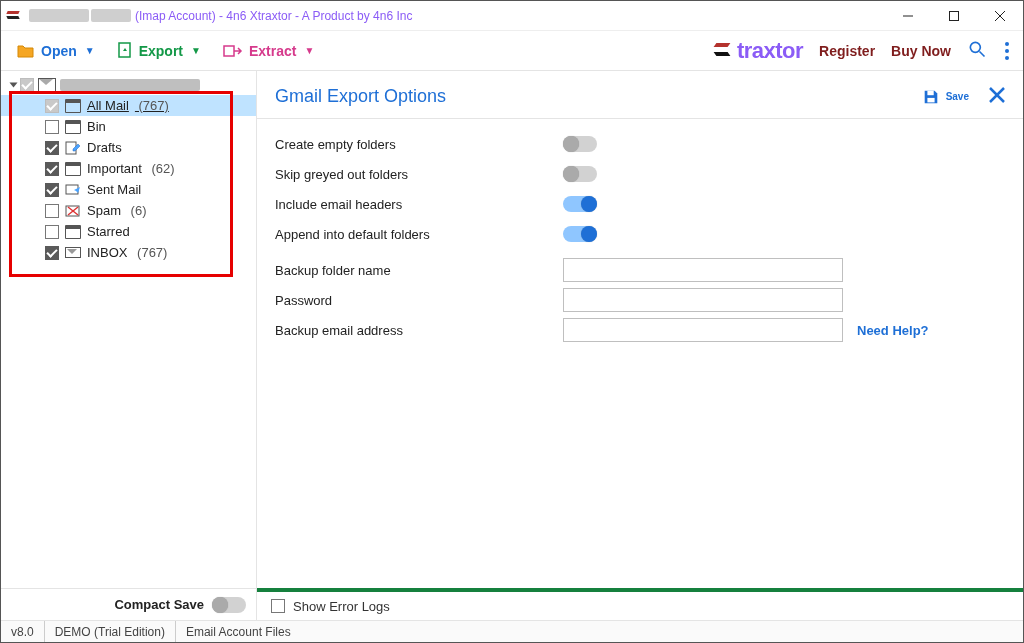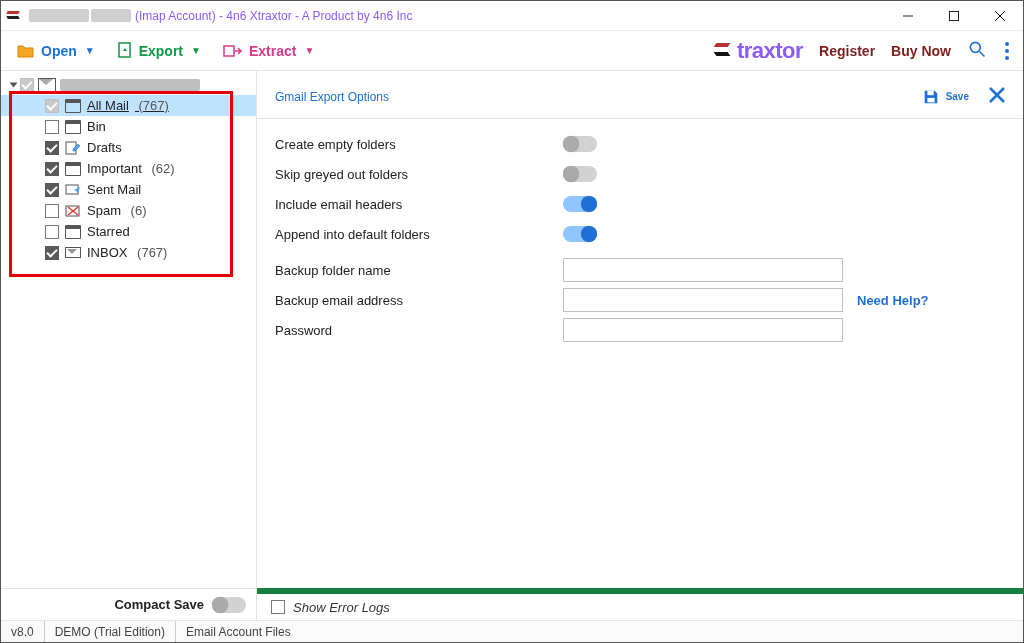--- a/index.html
+++ b/index.html
@@ -48,34 +48,34 @@
   .ficon { width:16px; height:14px; display:inline-block; }
   .ficon.folder { border:1.5px solid #555; border-top-width:4px; border-radius:1px; position:relative; }
   .ficon.mail { position:relative; border:1.5px solid #555; height:11px; }
   .ficon.mail::after { content:''; position:absolute; left:1px; top:1px; width:0; height:0; border-left:5.5px solid transparent; border-right:5.5px solid transparent; border-top:5px solid #555; opacity:.6; }
   .ficon.draft svg, .ficon.sent svg, .ficon.spam svg { width:16px; height:14px; }
   .highlight-box { position:absolute; left:8px; top:20px; width:224px; height:186px; border:3px solid #e60000; pointer-events:none; }
   .compact-bar { height:32px; border-top:1px solid #e4e4e4; display:flex; align-items:center; justify-content:flex-end; gap:8px; padding:0 10px; font-size:13px; font-weight:600; color:#222; }
   
   .panel { flex:1; display:flex; flex-direction:column; }
   .panel-head { display:flex; align-items:center; padding:14px 16px 10px 18px; border-bottom:1px solid #e4e4e4; }
-  .panel-title { font-size:12px; color:#1e6fd6; font-weight:400; }
+  .panel-title { font-size:18px; color:#1e6fd6; font-weight:400; }
   .panel-actions { margin-left:auto; display:flex; align-items:center; gap:18px; }
   .save-btn { display:flex; align-items:center; gap:6px; color:#1e6fd6; font-weight:600; font-size:10px; cursor:pointer; }
   .close-x svg { width:20px; height:20px; stroke:#1e6fd6; stroke-width:2.5; }
   .form { padding:10px 18px; }
   .form-row { display:flex; align-items:center; min-height:30px; padding:2px 0; }
   .form-row .lbl { width:288px; font-size:13px; color:#222; }
   .toggle { width:34px; height:16px; border-radius:10px; background:#d2d2d2; position:relative; cursor:pointer; }
   .toggle .knob { width:16px; height:16px; border-radius:50%; background:#aaa; position:absolute; top:0; left:0; box-shadow:0 0 1px rgba(0,0,0,.3); }
   .toggle.on { background:#8fc6ff; }
   .toggle.on .knob { left:18px; background:#1e6fd6; }
   .txt-input { width:280px; height:24px; border:1px solid #bfbfbf; padding:2px 6px; font-size:13px; }
   .help-link { margin-left:14px; color:#1e6fd6; font-weight:600; font-size:13px; cursor:pointer; }
-  .panel-foot { margin-top:auto; height:32px; border-top:6px solid #15803d; display:flex; align-items:center; padding:0 14px; gap:8px;font-style:italic; }
+  .panel-foot { margin-top:auto; height:32px; border-top:4px solid #15803d; display:flex; align-items:center; padding:0 14px; gap:8px; }
   
   .status { height:22px; border-top:1px solid #e4e4e4; display:flex; align-items:center; font-size:12px; color:#444; background:#fafafa; }
   .status .cell { padding:0 10px; border-right:1px solid #ccc; height:100%; display:flex; align-items:center; }
   .folder-count { color:#555; }
   .env-icon { width:18px; height:14px; border:1.5px solid #555; position:relative; }
   .env-icon::after { content:''; position:absolute; left:0; top:0; width:0; height:0; border-left:7.5px solid transparent; border-right:7.5px solid transparent; border-top:6px solid #555; opacity:.5; }
   .root-blur { height:12px; background:#bfbfbf; width:140px; border-radius:2px; }
 </style>
 </head>
 <body>
@@ -273,27 +273,27 @@
           <span class="lbl">Append into default folders</span>
           <span class="toggle on">
               <span class="knob"></span>
             </span>
         </div>
         <div class="form-row" style="margin-top:6px;">
           <span class="lbl">Backup folder name</span>
           <input class="txt-input" style="">
         </div>
         <div class="form-row">
+          <span class="lbl">Password</span>
+          <input class="txt-input" type="password" style="">
+        </div>
+        <div class="form-row">
           <span class="lbl">Backup email address</span>
           <input class="txt-input" style="">
           <span class="help-link">Need Help?</span>
-        </div>
-        <div class="form-row">
-          <span class="lbl">Password</span>
-          <input class="txt-input" type="password" style="">
         </div>
       </div>
 
       <div class="panel-foot">
         <span class="cb"></span>
         <span>Show Error Logs</span>
       </div>
     </div>
   </div>
 

